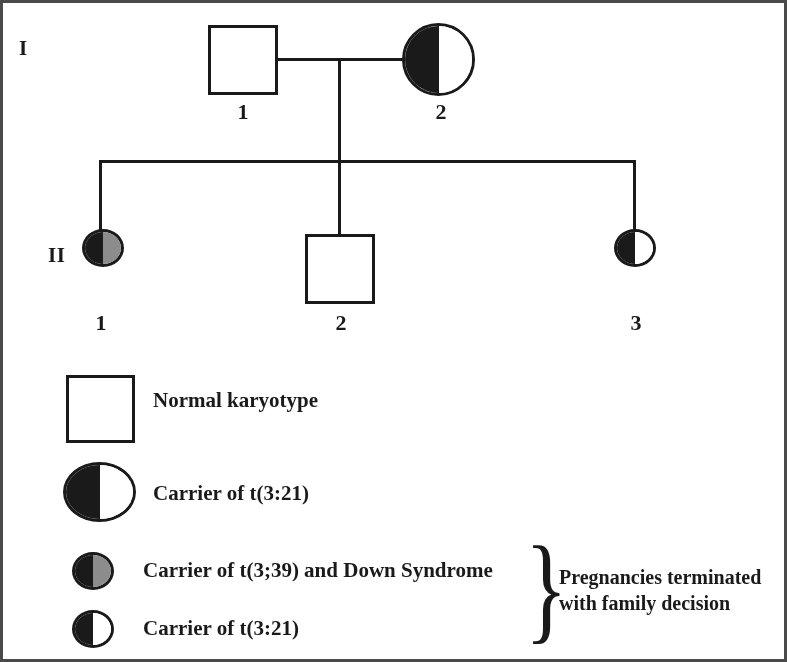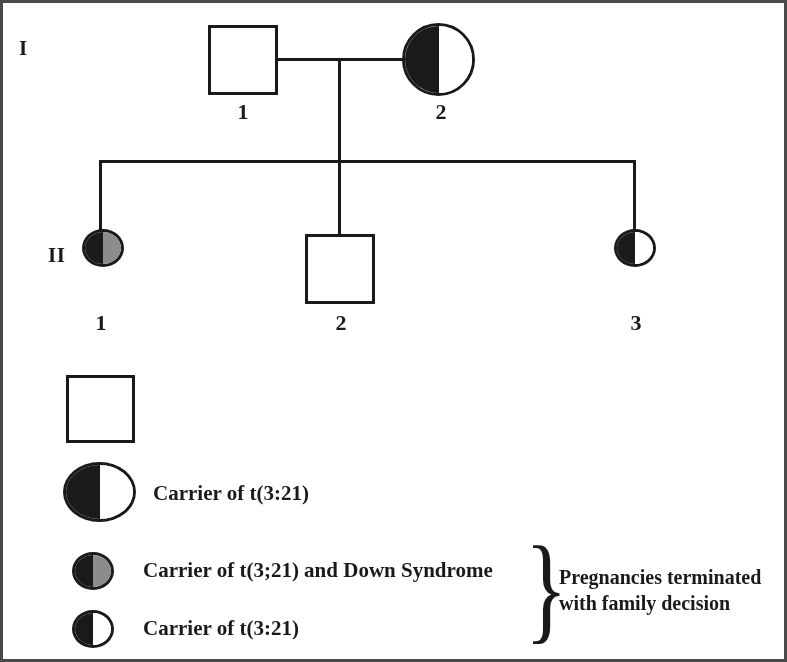--- a/index.html
+++ b/index.html
@@ -130,32 +130,33 @@
   <div class="sym-square" style="left:302px; top:231px; width:70px; height:70px;"></div>
   <div class="id-label" style="left:318px; top:307px;">2</div>
 
   <div class="sym-circle" style="left:611px; top:226px; width:42px; height:38px;">
     <div class="half-left" style="background:#1a1a1a;"></div>
     <div class="half-right" style="background:#ffffff;"></div>
   </div>
   <div class="id-label" style="left:613px; top:307px;">3</div>
 
   <div class="sym-square" style="left:63px; top:372px; width:69px; height:68px;"></div>
+  <div class="legend-text" style="left:150px; top:385px;">Normal karyotype</div>
 
   <div class="sym-circle" style="left:60px; top:459px; width:73px; height:60px; border-radius:50%;">
     <div class="half-left" style="background:#1a1a1a;"></div>
     <div class="half-right" style="background:#ffffff;"></div>
   </div>
   <div class="legend-text" style="left:150px; top:478px;">Carrier of t(3:21)</div>
 
   <div class="sym-circle" style="left:69px; top:549px; width:42px; height:38px;">
     <div class="half-left" style="background:#1a1a1a;"></div>
     <div class="half-right" style="background:#8c8c8c;"></div>
   </div>
-  <div class="legend-text" style="left:140px; top:555px;">Carrier of t(3;21) and Down Syndrome</div>
+  <div class="legend-text" style="left:140px; top:555px;">Carrier of t(3;39) and Down Syndrome</div>
 
   <div class="sym-circle" style="left:69px; top:607px; width:42px; height:38px;">
     <div class="half-left" style="background:#1a1a1a;"></div>
     <div class="half-right" style="background:#ffffff;"></div>
   </div>
   <div class="legend-text" style="left:140px; top:613px;">Carrier of t(3:21)</div>
 
   <div class="brace" style="left:515px; top:527px; font-size:118px; transform:scaleX(0.75);">}</div>
 
   <div class="brace-note" style="left:556px; top:562px;">Pregnancies terminated</div>

